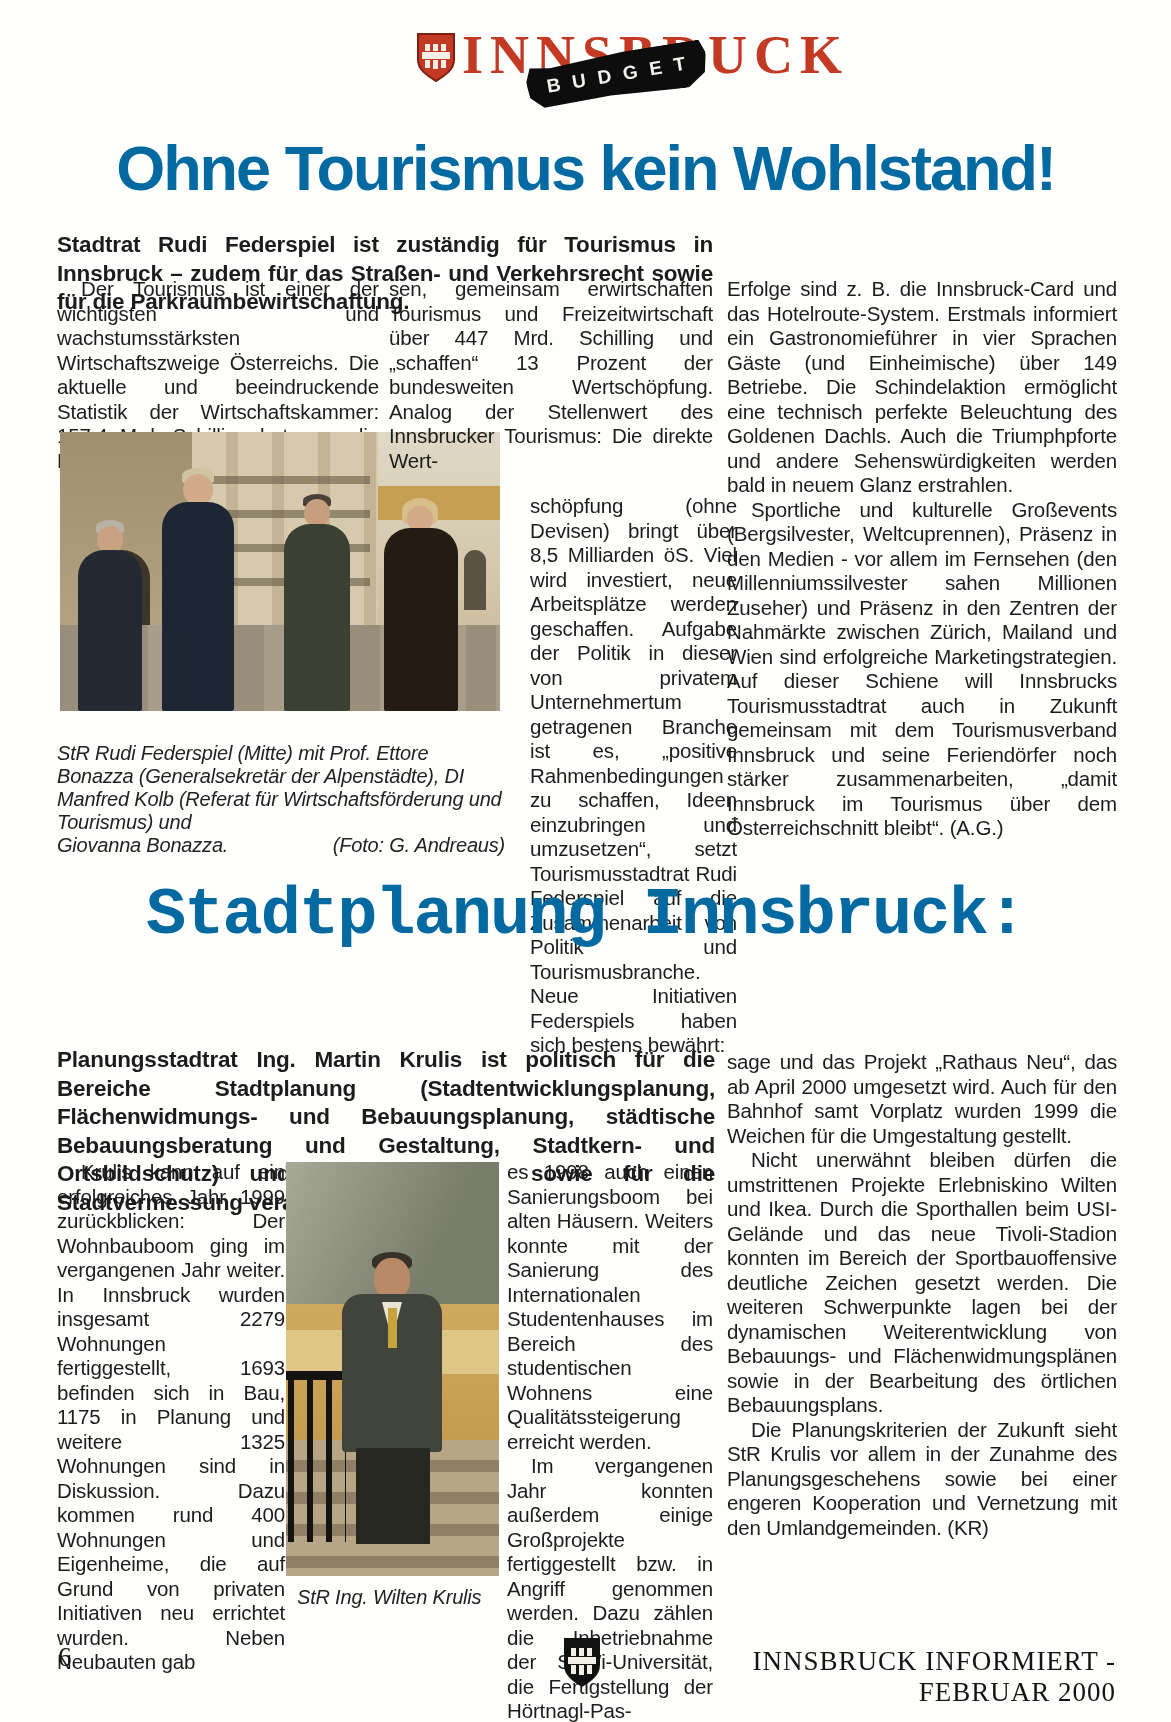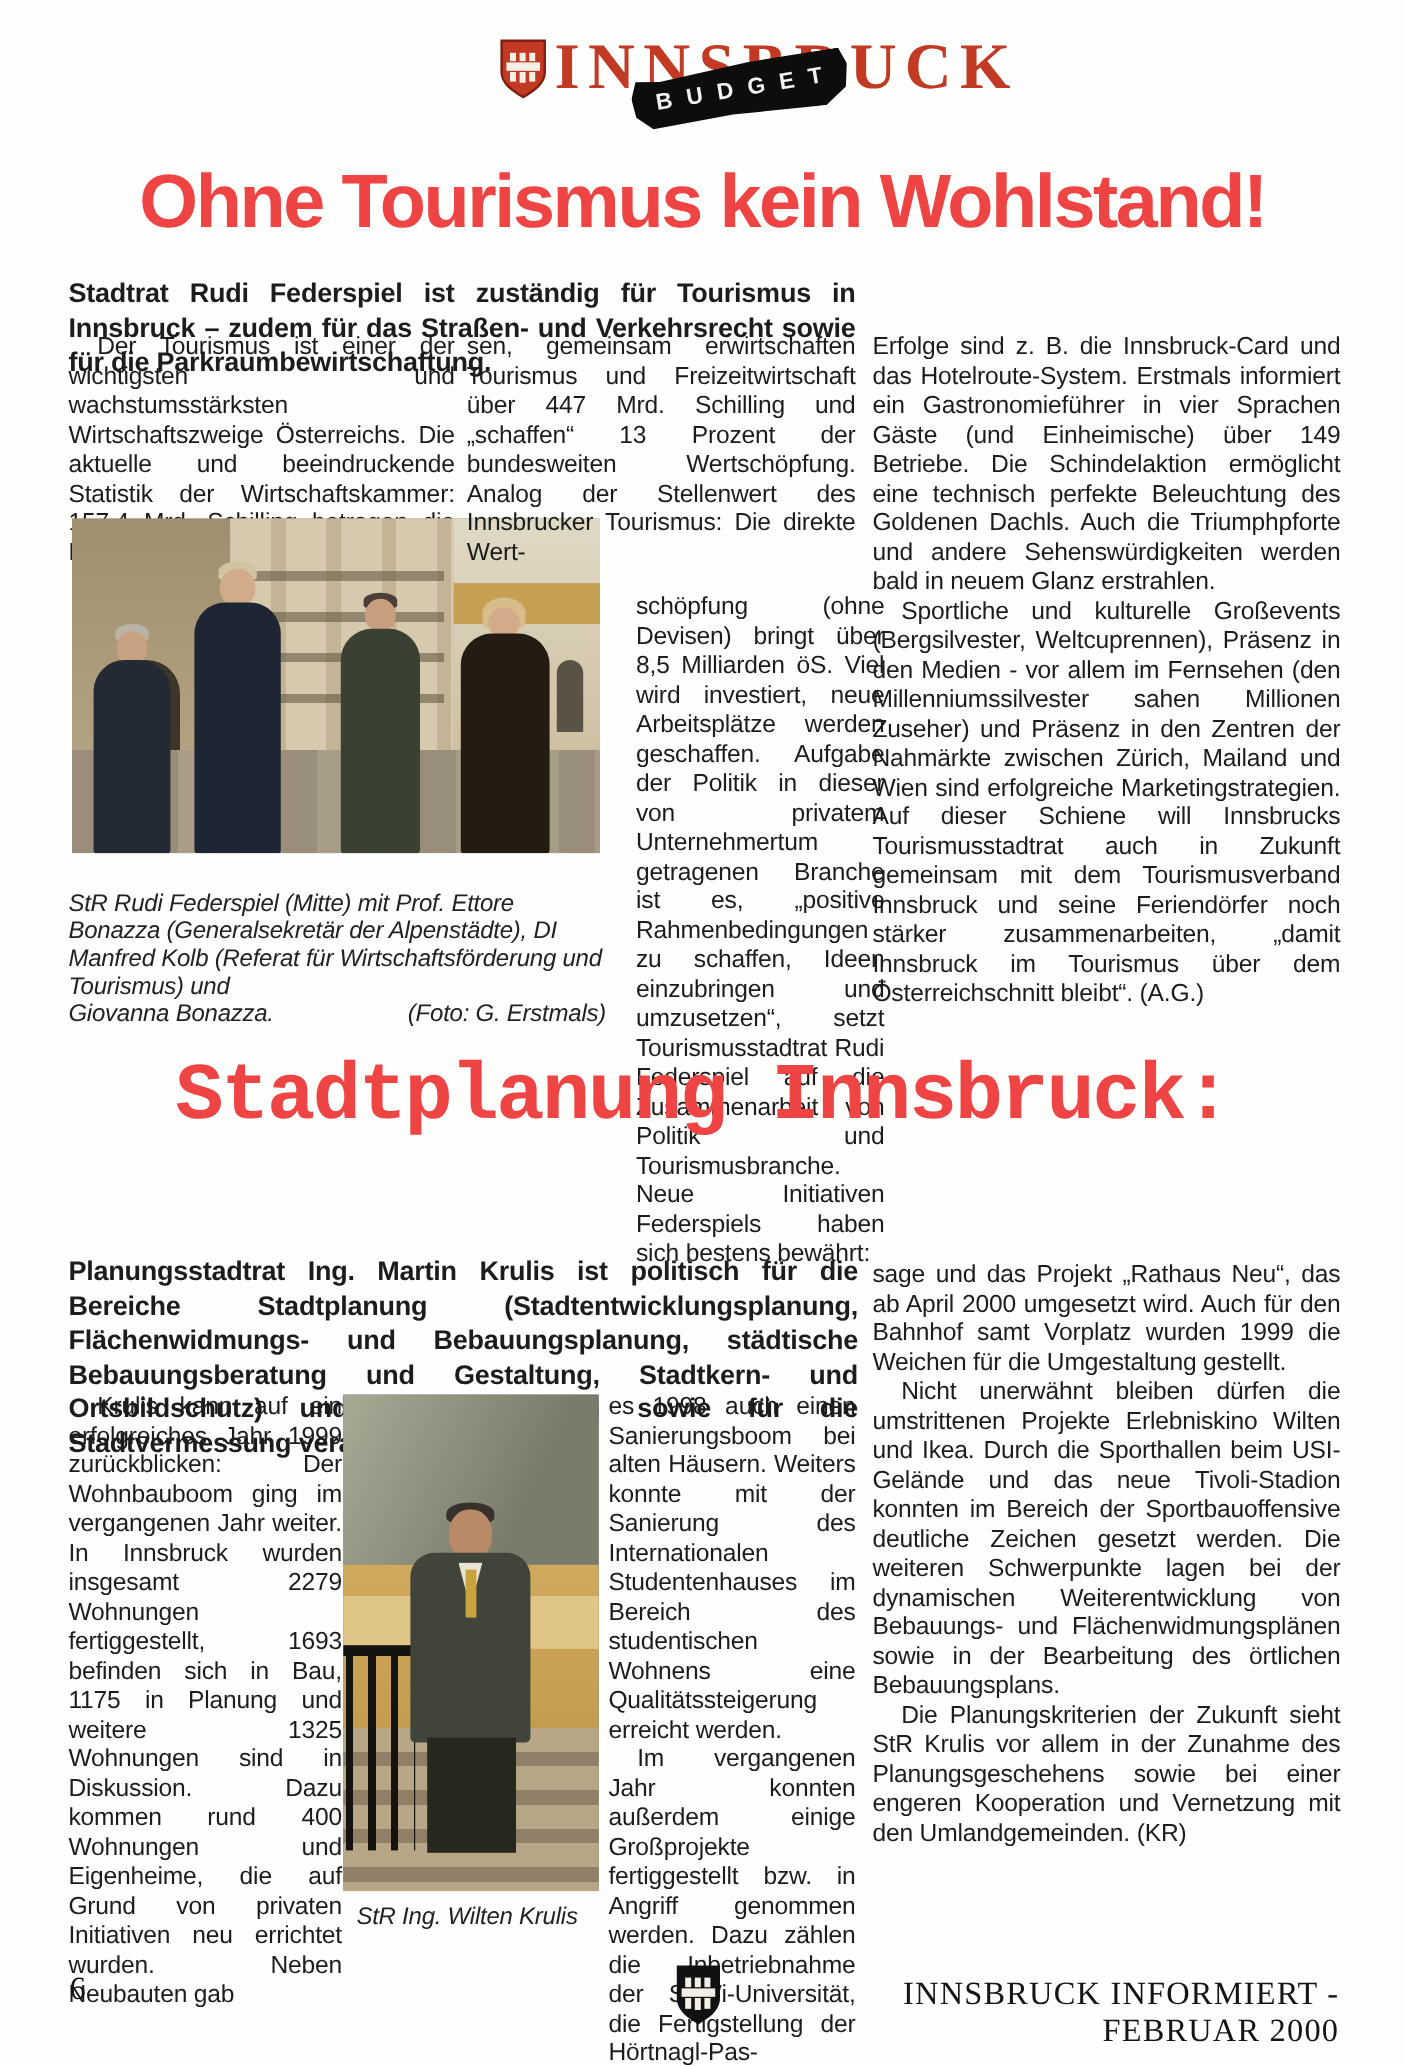--- a/index.html
+++ b/index.html
@@ -22,21 +22,21 @@
     background:#0d0d0d; transform:rotate(-8.5deg);
     clip-path:polygon(0% 38%,3% 8%,14% 14%,55% 2%,97% 0%,100% 30%,98% 72%,88% 100%,45% 92%,8% 97%,1% 72%);
     display:flex; align-items:center; justify-content:center;
   }
   .brush span{
     color:#f2f2ee; font-weight:bold; font-size:19px; letter-spacing:12px;
     padding-left:10px; transform:rotate(-1deg);
   }
   
   .headline{
-    color:#ef4444; font-weight:bold; text-align:center;
+    color:#0369a1; font-weight:bold; text-align:center;
     letter-spacing:-2px; line-height:1.04;
   }
   .h1a{font-size:63px;}
   .h2a{font-size:67px; line-height:66px;font-family:Liberation Mono, monospace;}
   .lede{font-size:22.5px; line-height:28.5px; font-weight:bold; text-align:justify; letter-spacing:-0.2px;}
   
   .caption{font-style:italic; font-size:20px; line-height:23px; letter-spacing:-0.2px; color:#222;}
   .caption-row{display:flex; justify-content:space-between;}
   
   .footer-serif{font-family:"Liberation Serif", serif; font-size:27px; letter-spacing:1px; color:#141414;}
@@ -138,21 +138,21 @@
       <div class="fig" style="left:404px; top:118px; width:22px; height:60px;">
         <div class="torso" style="left:0; top:0; width:22px; height:60px; background:#5a5245;"></div>
       </div>
     </div>
   </div>
 
   <div class="abs caption" style="left:57px; top:742px; width:448px;">
     <p>StR Rudi Federspiel (Mitte) mit Prof. Ettore Bonazza (Generalsekretär der Alpenstädte), DI Manfred Kolb (Referat für Wirtschaftsförderung und Tourismus) und</p>
     <div class="caption-row">
       <span>Giovanna Bonazza.</span>
-      <span>(Foto: G. Erstmals)</span>
+      <span>(Foto: G. Andreaus)</span>
     </div>
   </div>
 
   <div class="abs body-text" style="left:389px; top:277px; width:324px;">
     <p>sen, gemeinsam erwirtschaften Tourismus und Freizeitwirtschaft über 447 Mrd. Schilling und „schaffen“ 13 Prozent der bundesweiten Wertschöpfung. Analog der Stellenwert des Innsbrucker Tourismus: Die direkte Wert-</p>
   </div>
   <div class="abs body-text" style="left:506px; top:494px; width:207px;margin-left:24px;">
     <p>schöpfung (ohne Devisen) bringt über 8,5 Milliarden öS. Viel wird investiert, neue Arbeitsplätze werden geschaffen. Aufgabe der Politik in dieser von privatem Unternehmertum getragenen Branche ist es, „positive Rahmenbedingungen zu schaffen, Ideen einzubringen und umzusetzen“, setzt Tourismusstadtrat Rudi Federspiel auf die Zusammenarbeit von Politik und Tourismusbranche. Neue Initiativen Federspiels haben sich bestens bewährt:</p>
   </div>
 

